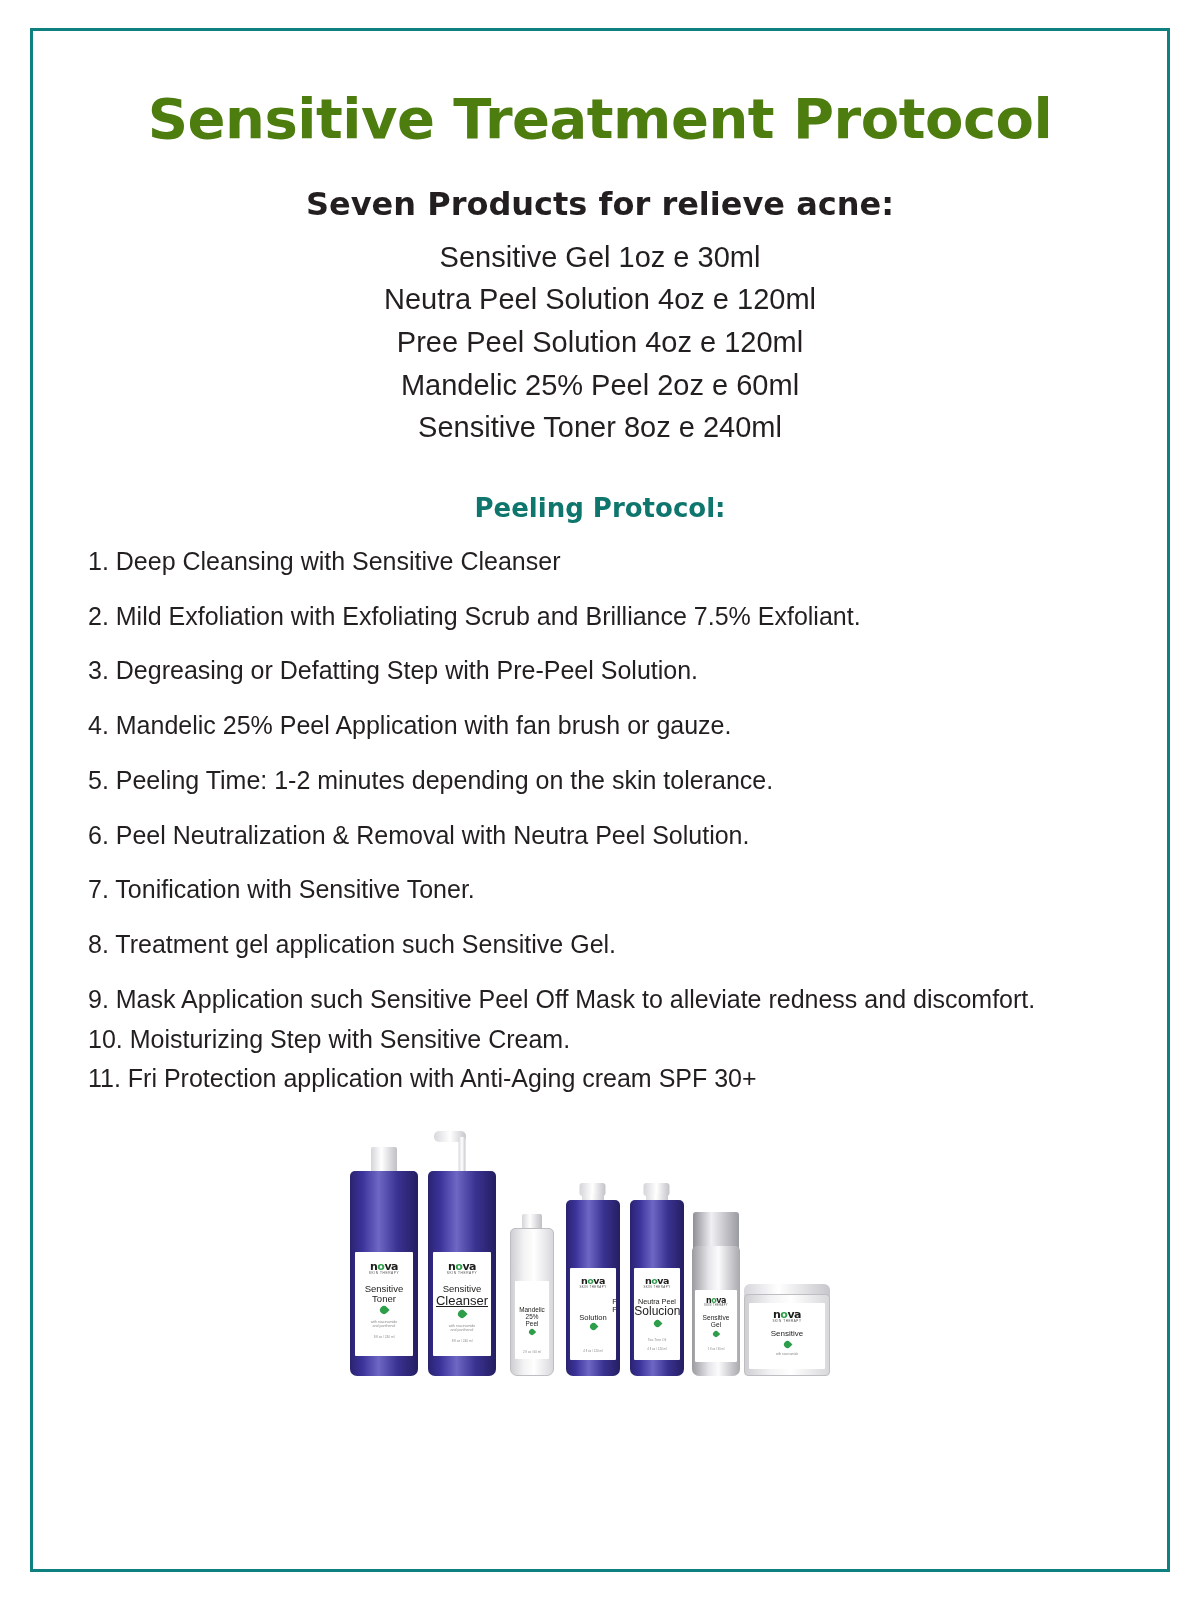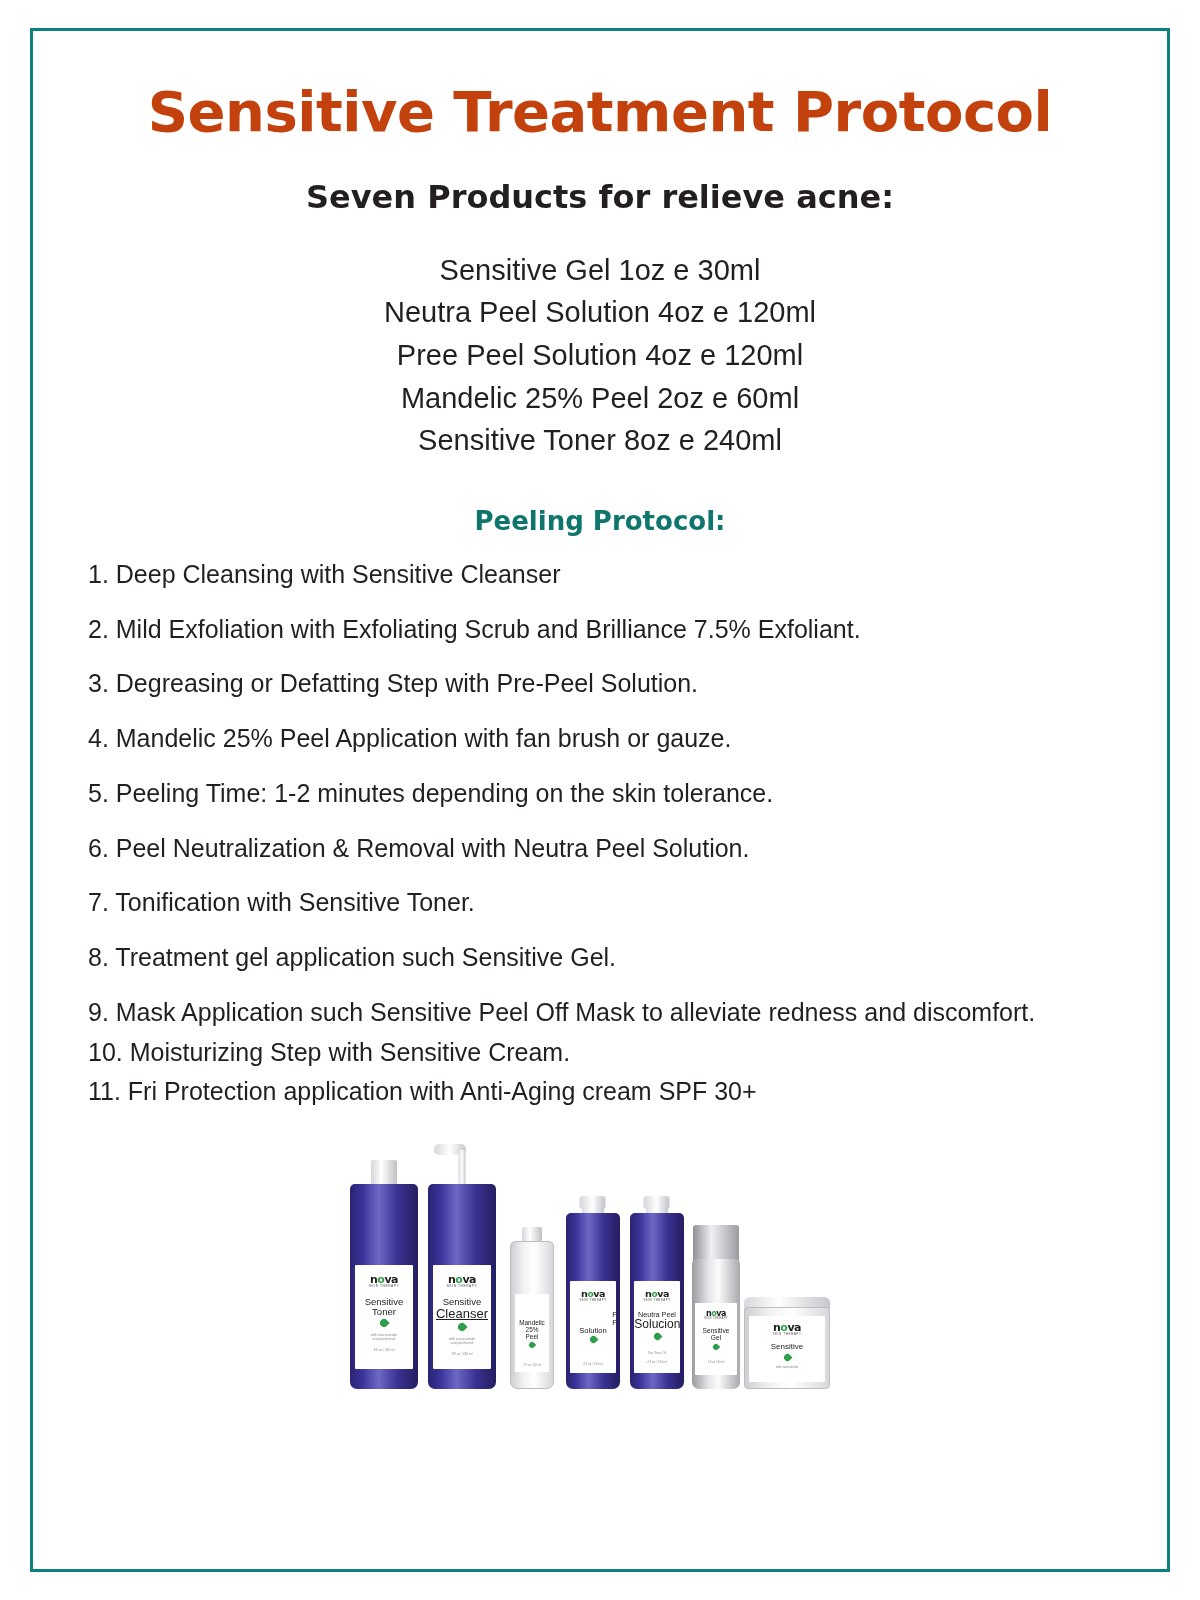--- a/index.html
+++ b/index.html
@@ -34,37 +34,37 @@
   }
   .content {
     position: relative;
     z-index: 2;
     padding: 44px 56px 0 56px;
   }
   h1.title {
     font-family: "DejaVu Sans", sans-serif;
     font-size: 56px;
     font-weight: bold;
-    color: #c2410c;
-    text-align: center;
-    margin: 13px 0 0 0;
+    color: #4d7c0f;
+    text-align: center;
+    margin: 20px 0 0 0;
     letter-spacing: -0.5px;
     line-height: 1.05;
   }
   h2.subtitle {
     font-family: "DejaVu Sans", sans-serif;
     font-size: 32px;
     font-weight: bold;
     color: #231f20;
     text-align: center;
     margin: 36px 0 0 0;
   }
   .product-list {
     text-align: center;
-    margin: 33px 0 0 0;
+    margin: 13px 0 0 0;
     font-size: 29px;
     line-height: 1.47;
     color: #231f20;
     font-family: "Liberation Sans", sans-serif;
   }
   .product-list div {
     white-space: nowrap;
   }
   h2.section-heading {
     font-family: "DejaVu Sans", sans-serif;

